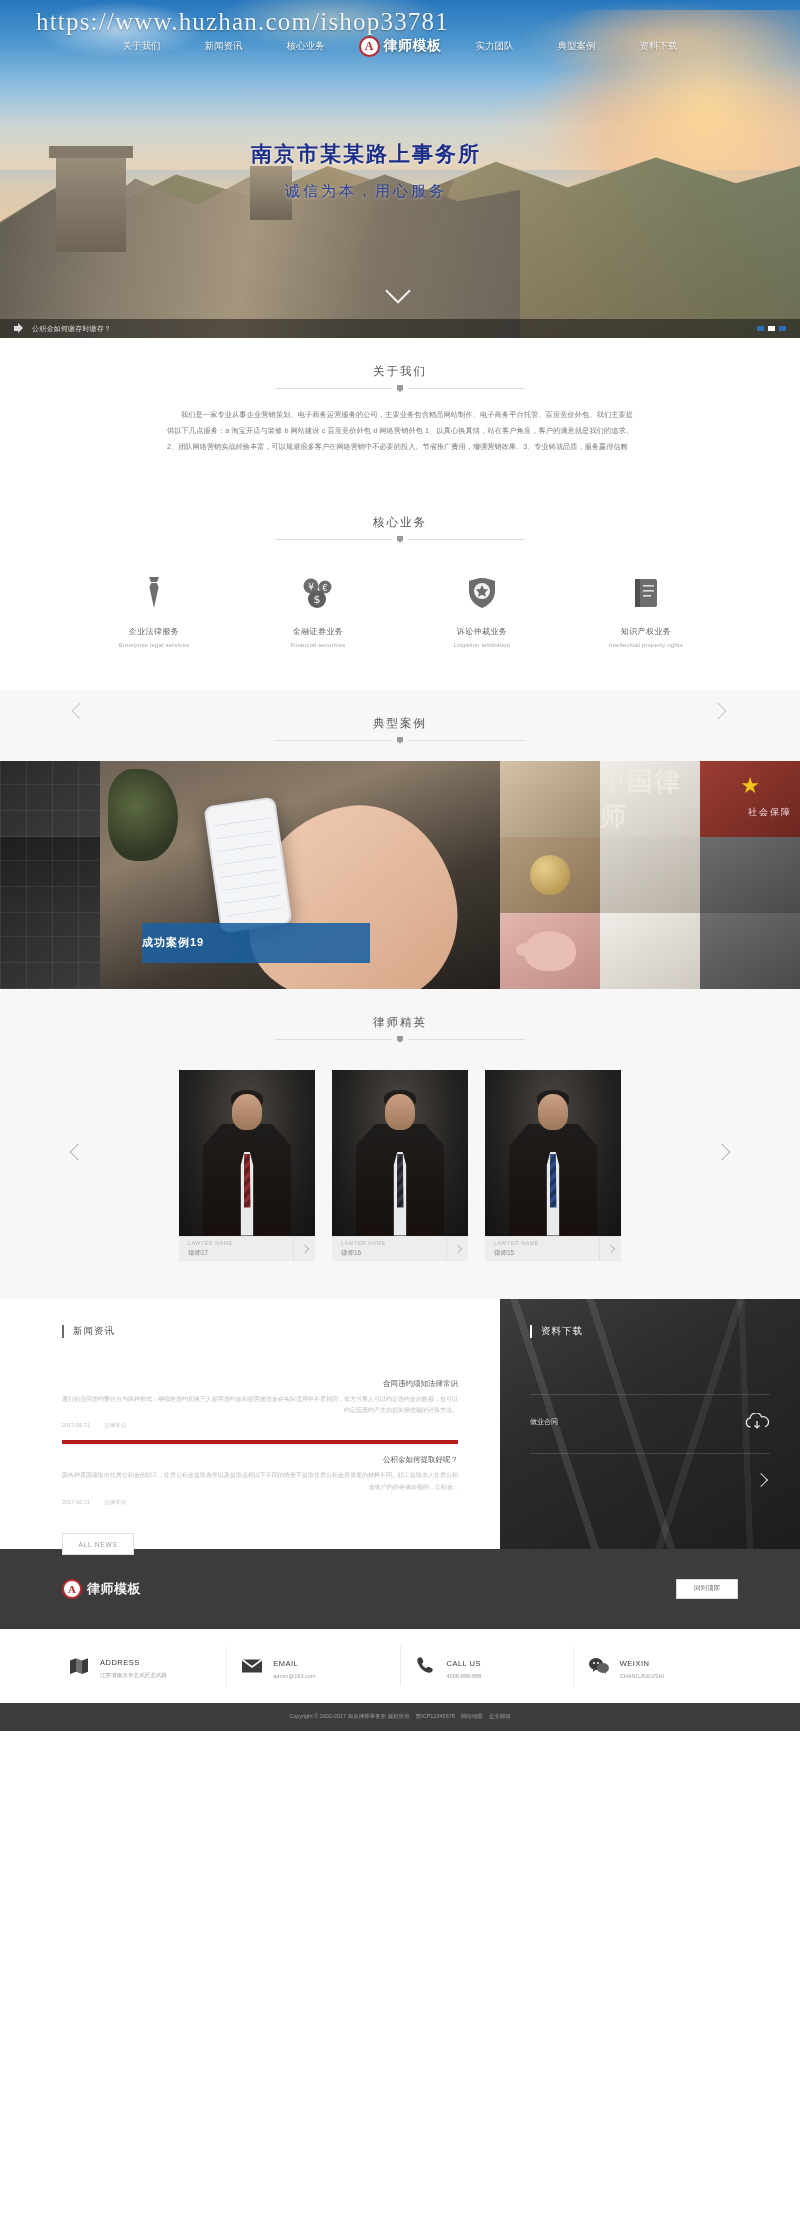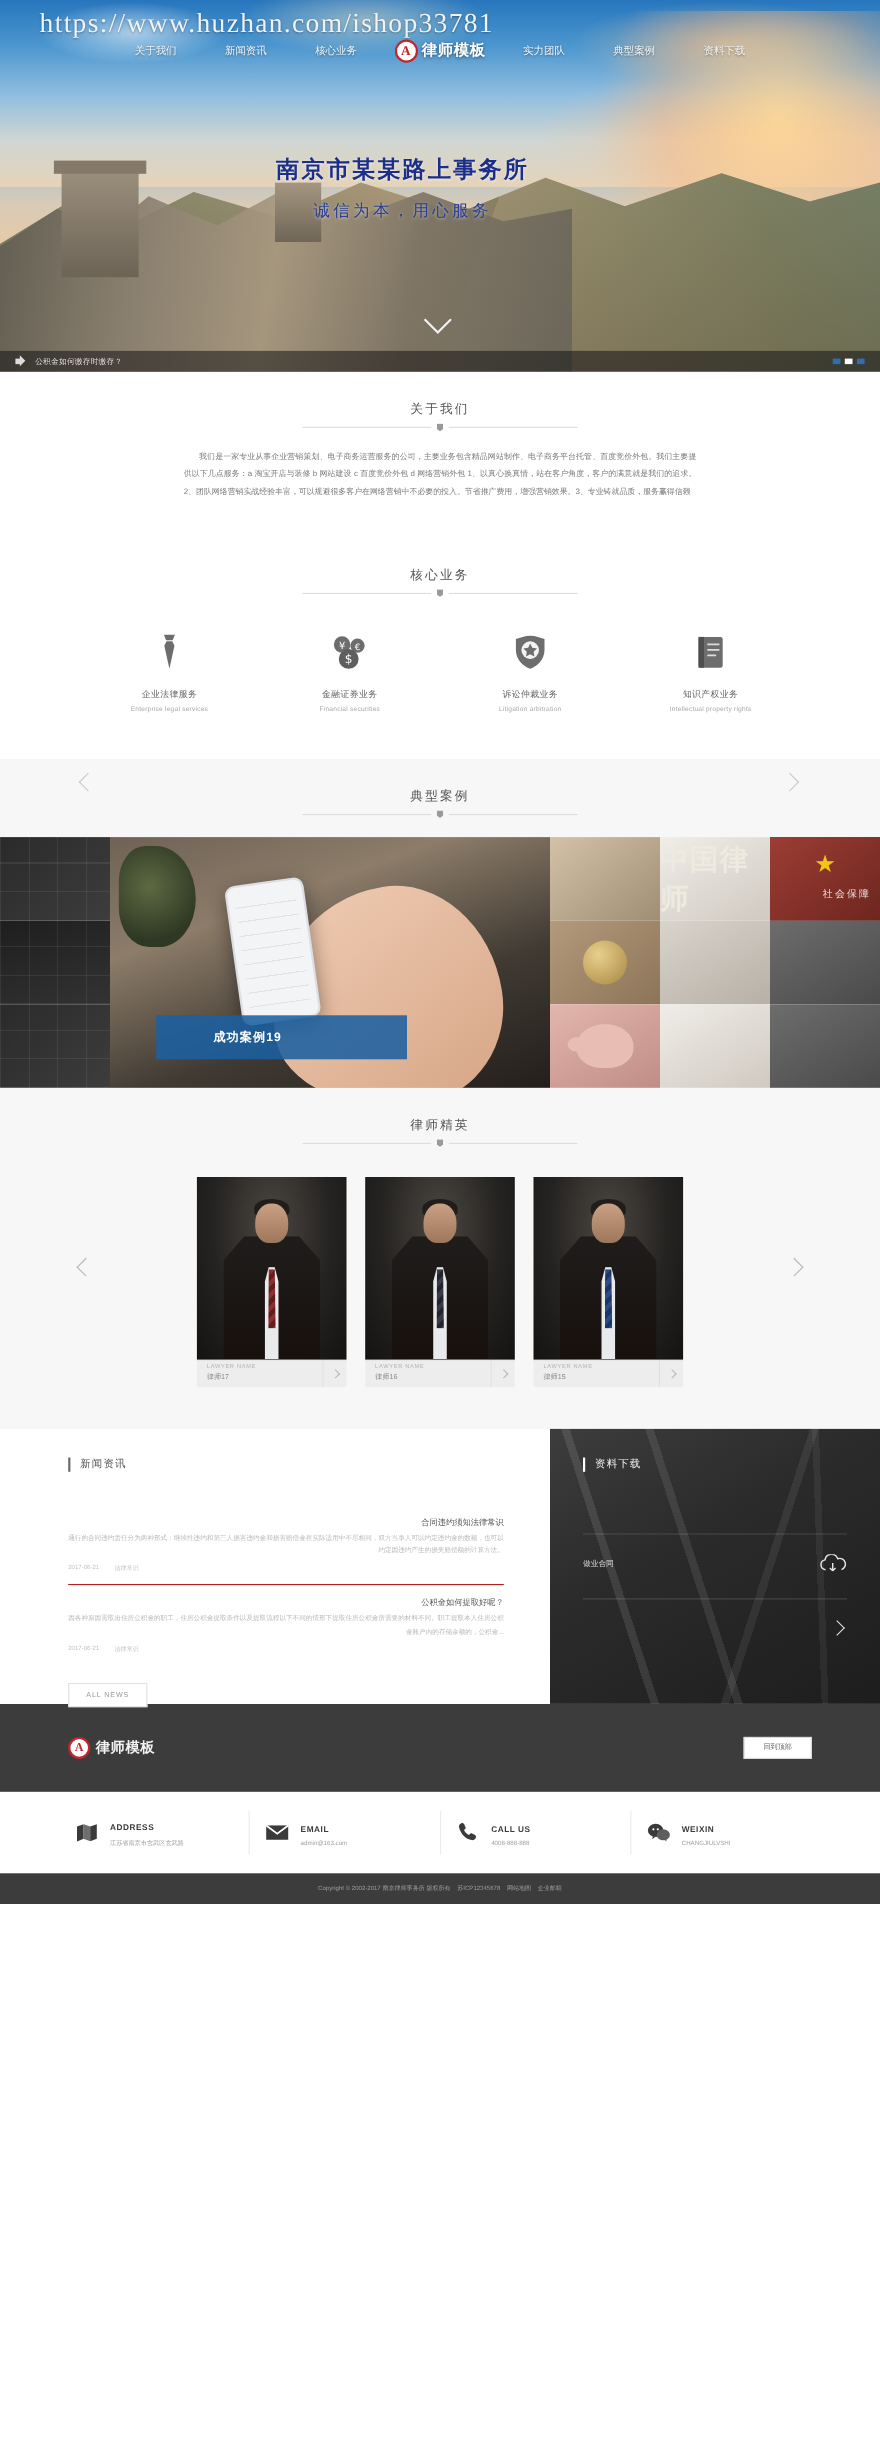--- a/index.html
+++ b/index.html
@@ -215,21 +215,21 @@
   }
   .cf-phone:after {
     content:""; position:absolute; left:6px; top:12px; right:6px; bottom:14px;
     background:linear-gradient(180deg,#fff,#eef1f4);
     background-image:
       repeating-linear-gradient(0deg, #dfe3e8 0 1px, transparent 1px 13px);
   }
   .cf-label {
     position:absolute; left:42px; bottom:26px; width:228px; height:40px;
     background:rgba(27,96,160,.88);
-    display:flex; align-items:center; padding-left:52px;
+    display:flex; align-items:center; 
     color:#fff; font-size:11px; font-weight:bold; letter-spacing:1px;
     z-index:4;
   }
   .cf-plant {
     position:absolute; left:8px; top:8px; width:70px; height:92px;
     background:radial-gradient(circle at 40% 40%, #5c6a42, #2f3824 70%);
     border-radius:40% 60% 55% 45%;
   }
   .c-flag {
     position:absolute; inset:0;
@@ -331,21 +331,21 @@
 
   
   .nd { display:flex; width:800px; height:250px; }
   .news {
     width:500px; background:#fff; padding:26px 42px 0 62px;
   }
   .blk-title { display:flex; align-items:center; gap:9px; }
   .blk-bar { width:2px; height:13px; background:#6a6a6a; }
   .blk-title h3 { font-size:9.5px; font-weight:normal; color:#555; letter-spacing:1px; }
   .news-list { margin-top:30px;text-align:right; }
-  .news-item { padding:11px 0; border-top:1px solid #b91c1c; }
+  .news-item { padding:11px 0; border-top:4px solid #b91c1c; }
   .news-item:first-child { border-top:none; }
   .ni-t { font-size:7.5px; color:#555; }
   .ni-d { font-size:6px; color:#b9b9b9; margin-top:5px; line-height:1.9; }
   .ni-meta { font-size:5.5px; color:#c4c4c4; margin-top:6px; display:flex; gap:14px; }
   .all-news {
     margin-top:16px; display:inline-flex; align-items:center; justify-content:center;
     width:72px; height:22px; border:1px solid #e0e0e0;
     font-size:6.5px; color:#9a9a9a; letter-spacing:.8px; cursor:pointer; background:#fff;
   }
   .dl {
@@ -401,21 +401,21 @@
   .f-contact {
     background:#fff; height:74px; display:flex; align-items:center;
     padding:0 54px;
   }
   .fc {
     flex:1; display:flex; align-items:center; gap:10px; padding-left:14px;
     border-left:1px solid #ececec; height:40px;
   }
   .fc:first-child { border-left:none; }
   .fc-ico { width:22px; height:22px; display:flex; align-items:center; justify-content:center; }
-  .fc-t { font-size:7.5px; font-weight:bold; color:#3a3a3a; letter-spacing:.5px; }
+  .fc-t { font-size:7.5px; font-weight:normal; color:#3a3a3a; letter-spacing:.5px; }
   .fc-v { font-size:5.6px; color:#a0a0a0; margin-top:3px; }
   .f-copy {
     background:#3c3c3c; height:28px; display:flex; align-items:center;
     justify-content:center; gap:6px;
   }
   .f-copy span { font-size:5.5px; color:#9d9d9d; }
   .f-copy a { font-size:5.5px; color:#9d9d9d; text-decoration:none; cursor:pointer; }
 </style>
 </head>
 <body>

